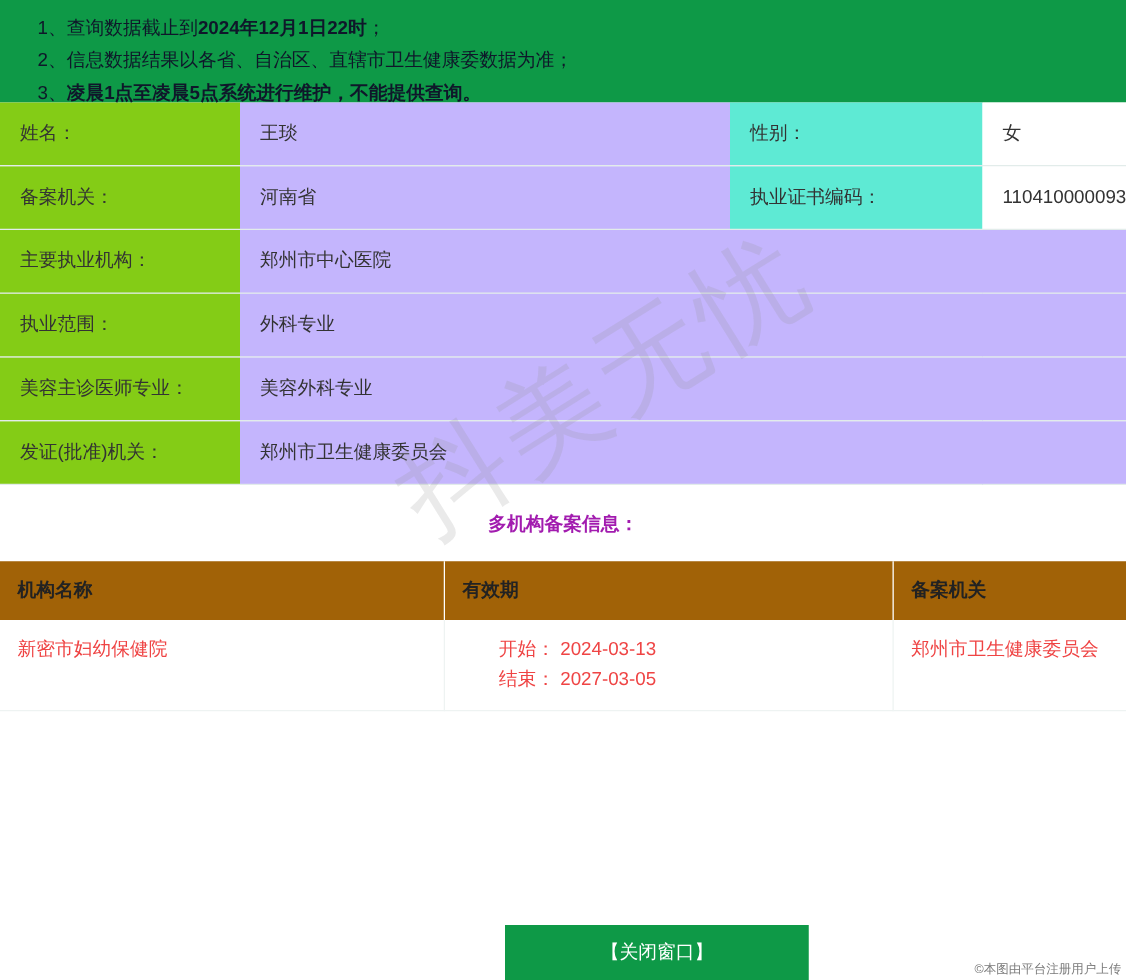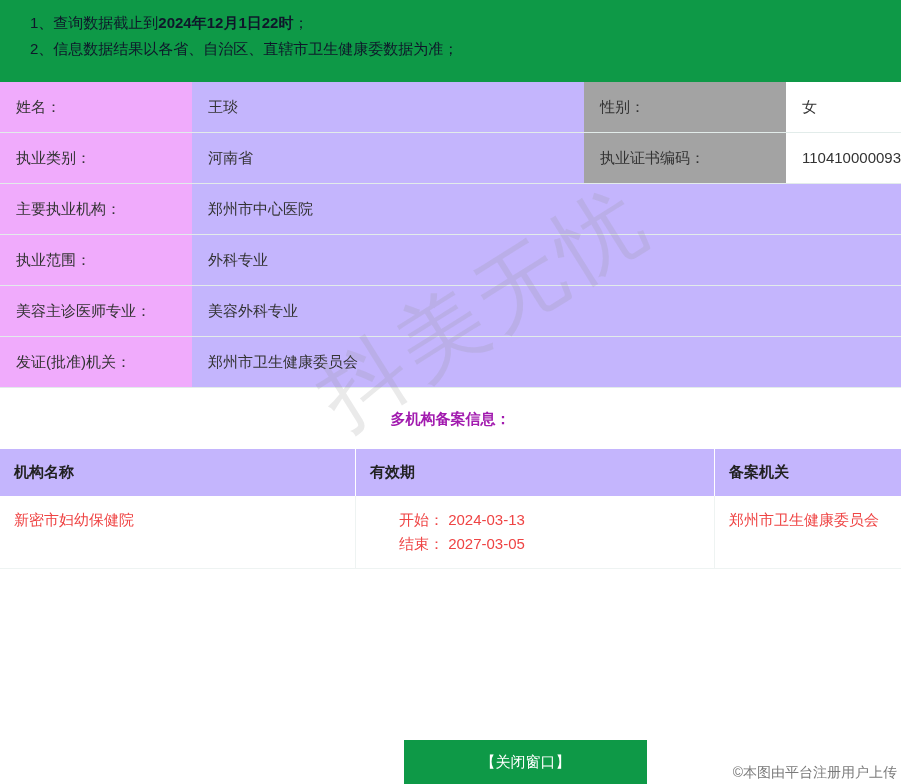--- a/index.html
+++ b/index.html
@@ -46,46 +46,46 @@
   }
   .info-table td {
     border-bottom: 1px solid #e2ecea;
     padding: 14px 16px;
     font-size: 15px;
     color: #333;
     vertical-align: middle;
     line-height: 22px;
   }
   .lbl {
-    background: #f0abfc;
+    background: #84cc16;
     width: 160px;
     color: #333;
   }
   .val { background: #c4b5fd; }
   .val.v1 { width: 360px; }
-  .lbl2 { background: #a3a3a3; width: 170px; }
+  .lbl2 { background: #5eead4; width: 170px; }
   .val2 { background: #ffffff; }
 
   
   .section-title {
     text-align: center;
     font-weight: bold;
     font-size: 15px;
     padding: 22px 0 20px 0;
     color: #a21caf;
   }
 
   
   .org-table {
     width: 901px;
     border-collapse: collapse;
     table-layout: fixed;
   }
   .org-table th {
-    background: #c4b5fd;
+    background: #a16207;
     text-align: left;
     font-weight: bold;
     font-size: 15px;
     color: #222;
     padding: 14px 14px;
     border-right: 1px solid #ffffff;
   }
   .org-table th:last-child { border-right: none; }
   .org-table td {
     padding: 12px 14px;
@@ -138,49 +138,52 @@
     font-family: "Liberation Sans", sans-serif;
     cursor: pointer;
     text-align: center;
     line-height: 44px;
     padding: 0;
   }
   .credit {
     position: absolute;
     right: 4px;
     bottom: 2px;
-    font-size: 14px;
+    font-size: 10px;
     color: #7a7a7a;
     white-space: nowrap;
   }
 </style>
 </head>
 <body>
 
 <div class="notice">
   <ol>
     <li>
       <span>1、</span><span>查询数据截止到</span><b>2024年12月1日22时</b><span>；</span>
     </li>
     <li>
       <span>2、</span><span>信息数据结果以各省、自治区、直辖市卫生健康委数据为准；</span>
     </li>
+    <li>
+      <span>3、</span><b>凌晨1点至凌晨5点</b><b>系统进行维护，不能提供查询。</b>
+    </li>
   </ol>
 </div>
 
 <table class="info-table">
   <tbody>
       <tr>
     <td class="lbl">姓名：</td>
     <td class="val v1">王琰</td>
     <td class="lbl2">性别：</td>
     <td class="val2">女</td>
   </tr>
   <tr>
-    <td class="lbl">执业类别：</td>
+    <td class="lbl">备案机关：</td>
     <td class="val v1">河南省</td>
     <td class="lbl2">执业证书编码：</td>
     <td class="val2">110410000093544</td>
   </tr>
   <tr>
     <td class="lbl">主要执业机构：</td>
     <td class="val" colspan="3">郑州市中心医院</td>
   </tr>
   <tr>
     <td class="lbl">执业范围：</td>

